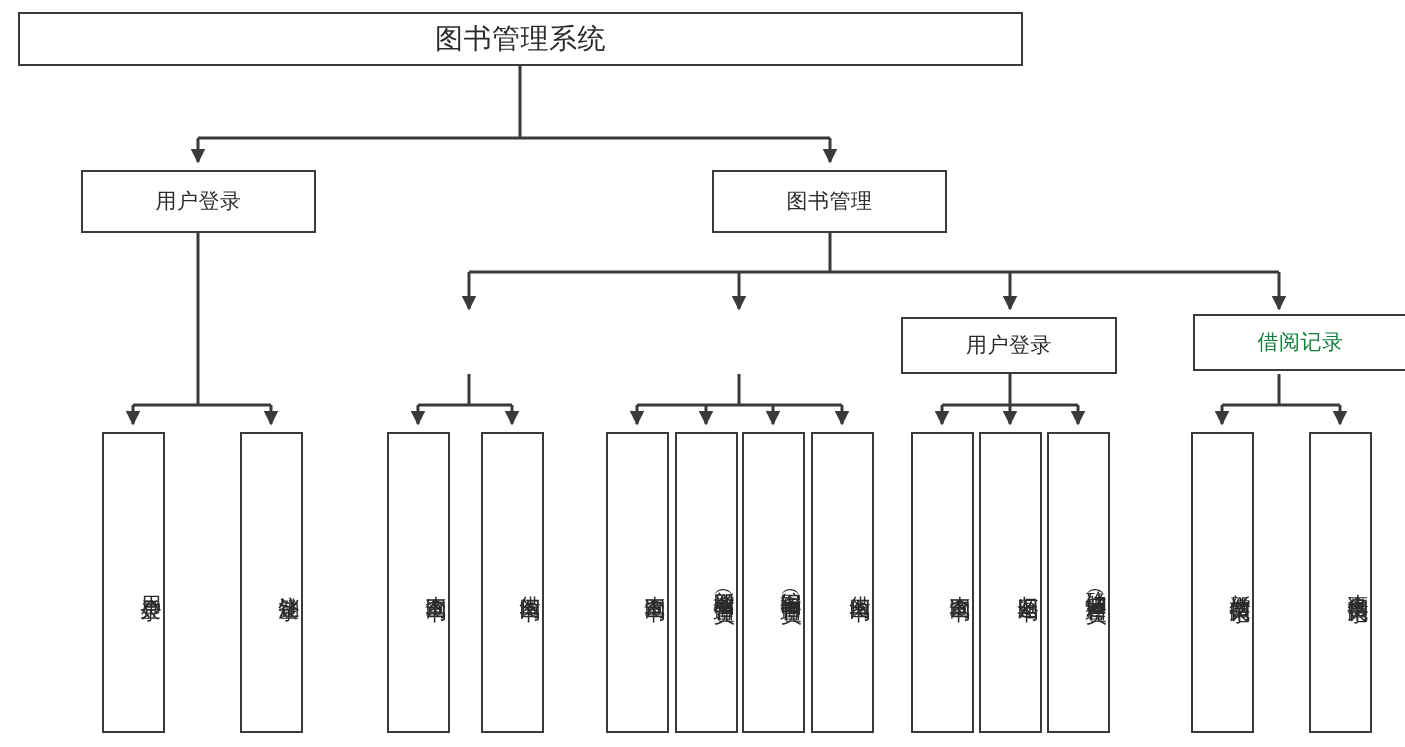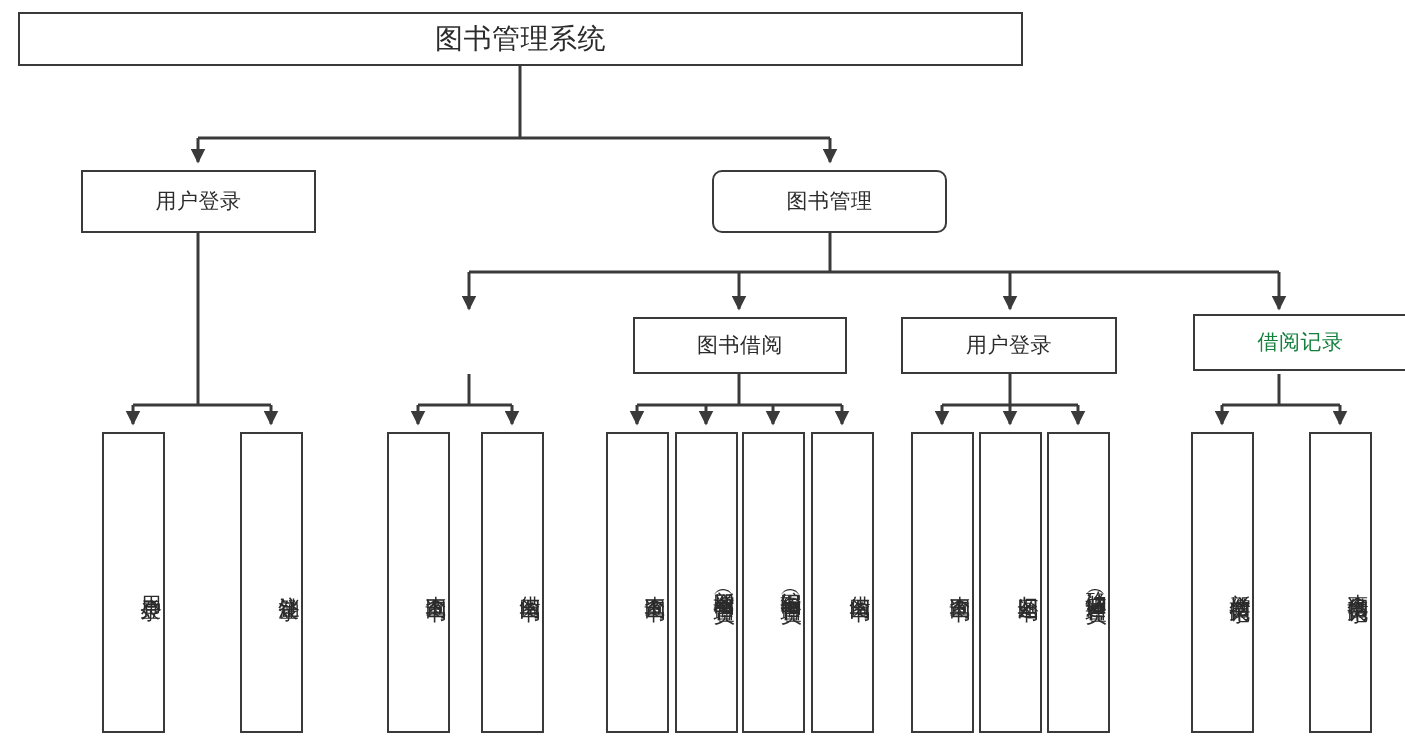--- a/index.html
+++ b/index.html
@@ -124,27 +124,24 @@
     </g>
   </svg>
 
   <div class="node horiz root" style="left: 18px; top: 12px; width: 1005px; height: 54px; border-color: rgb(58, 58, 58); color: rgb(43, 43, 43);">
     <span class="label">图书管理系统</span>
   </div>
 
   <div class="node horiz" style="left: 81px; top: 170px; width: 235px; height: 63px; border-color: rgb(58, 58, 58); color: rgb(43, 43, 43);">
     <span class="label">用户登录</span>
   </div>
-  <div class="node horiz" style="left: 712px; top: 170px; width: 235px; height: 63px; border-color: rgb(58, 58, 58); color: rgb(43, 43, 43); border-radius: 10px;">
+  <div class="node horiz" style="left: 712px; top: 170px; width: 235px; height: 63px; border-color: rgb(58, 58, 58); color: rgb(43, 43, 43);">
     <span class="label">图书管理</span>
   </div>
 
-  <div class="node horiz" style="left: 633px; top: 317px; width: 214px; height: 57px; border-color: rgb(58, 58, 58); color: rgb(43, 43, 43);">
-    <span class="label">图书借阅</span>
-  </div>
   <div class="node horiz" style="left: 901px; top: 317px; width: 216px; height: 57px; border-color: rgb(58, 58, 58); color: rgb(43, 43, 43);">
     <span class="label">用户登录</span>
   </div>
   <div class="node horiz" style="left: 1172px; top: 314px; width: 215px; height: 57px; border-color: rgb(58, 58, 58); color: #15803d; margin-left: 21px;">
     <span class="label">借阅记录</span>
   </div>
 
   <div class="node vert" style="left: 102px; top: 432px; width: 63px; height: 301px; border-color: rgb(58, 58, 58); color: rgb(43, 43, 43);">
     <span class="label">用户登录</span>
   </div>

